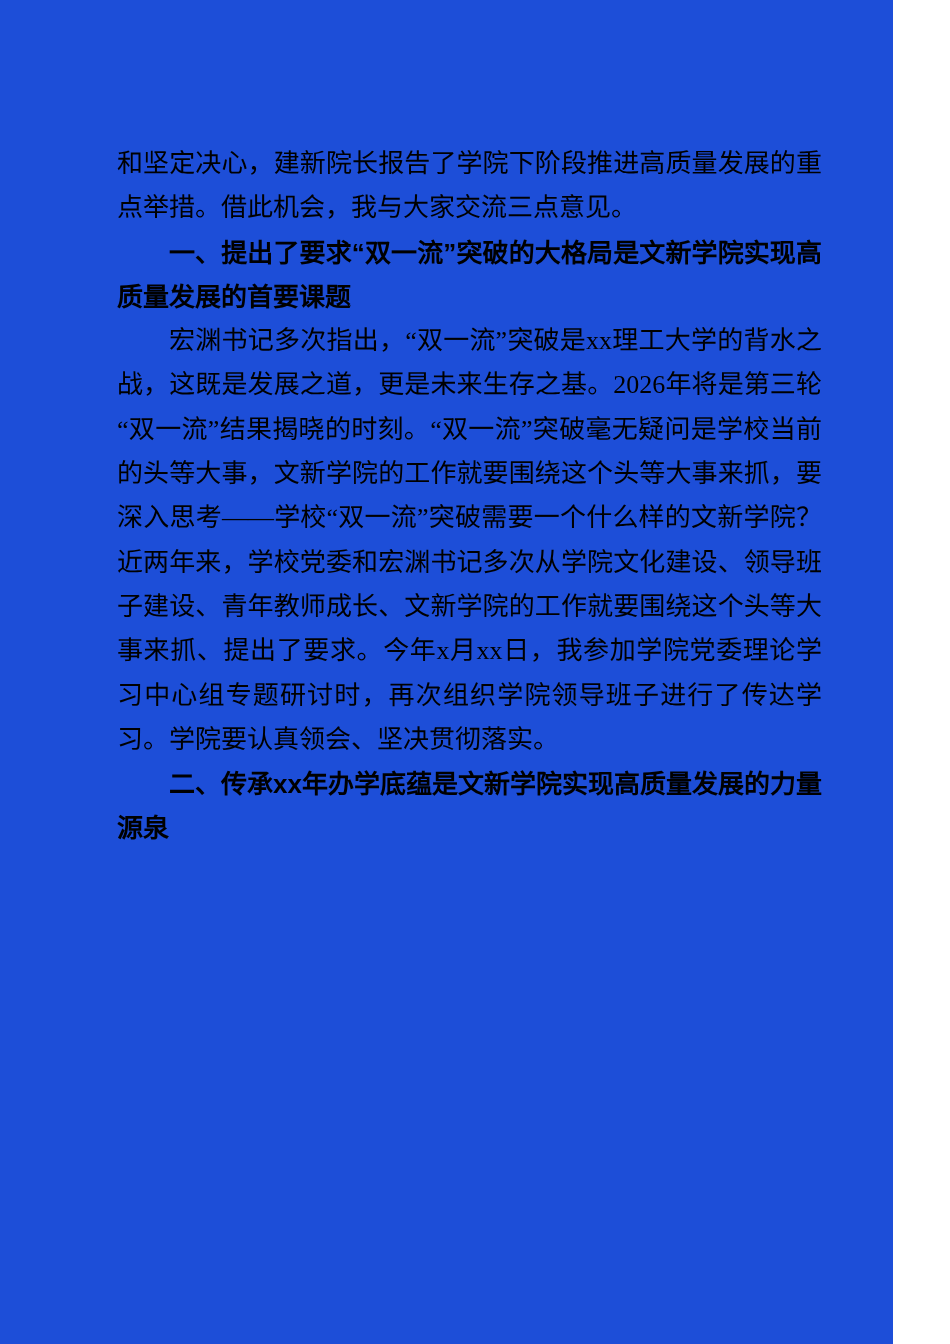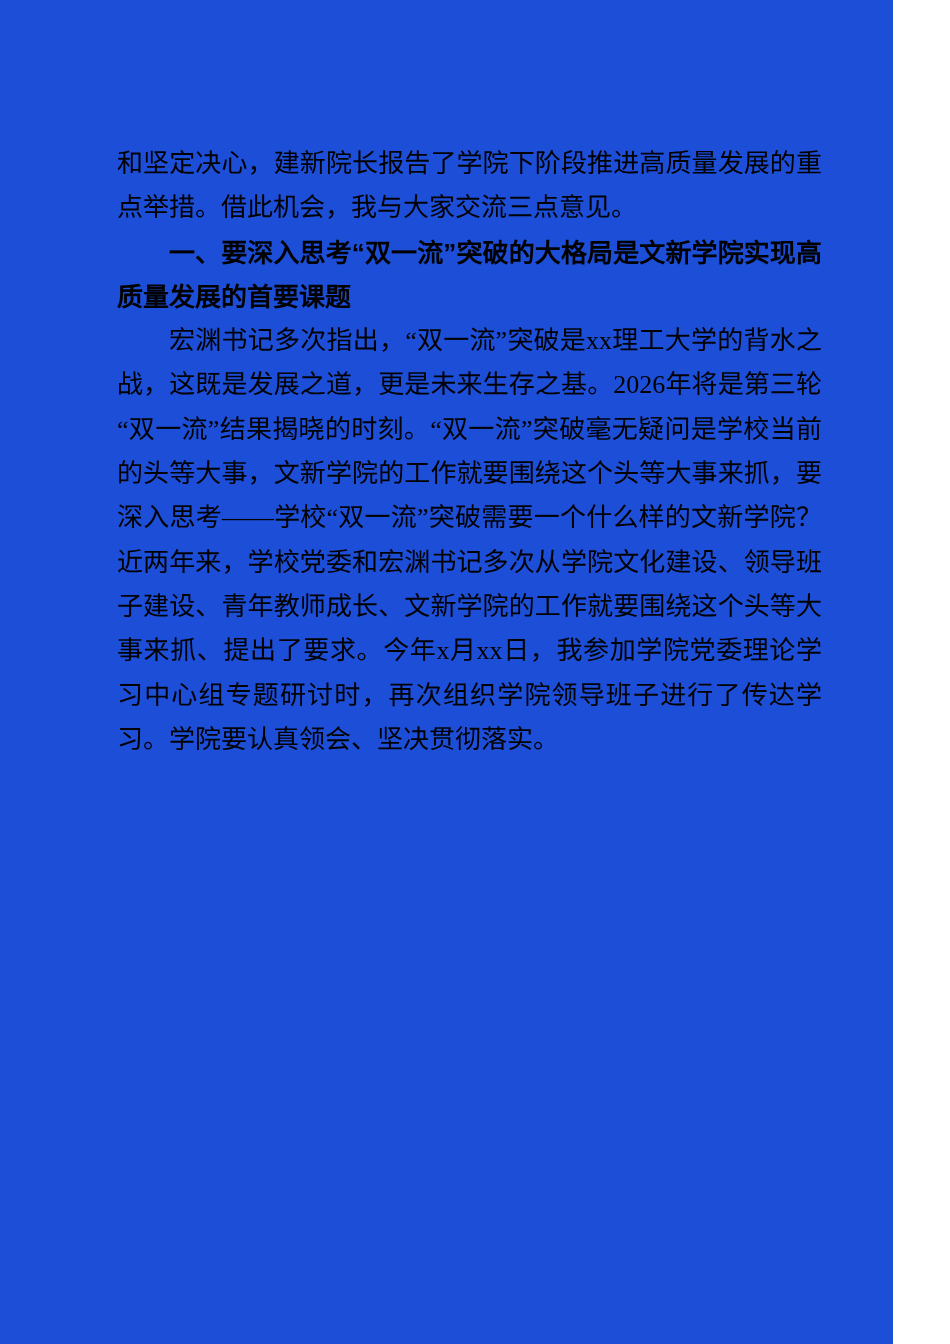--- a/index.html
+++ b/index.html
@@ -43,16 +43,17 @@
     font-weight: bold;
     font-family: "Liberation Sans", "DejaVu Sans", sans-serif;
   }
 </style>
 </head>
 <body>
 
 <div class="page">
   <div class="doc">
     <p class="body-para no-indent">和坚定决心，建新院长报告了学院下阶段推进高质量发展的重点举措。借此机会，我与大家交流三点意见。</p>
-    <h2 class="heading-para">一、要深入思考“双一流”突破的大格局是文新学院实现高质量发展的首要课题</h2>
+    <h2 class="heading-para">一、提出了要求“双一流”突破的大格局是文新学院实现高质量发展的首要课题</h2>
     <p class="body-para">宏渊书记多次指出，“双一流”突破是xx理工大学的背水之战，这既是发展之道，更是未来生存之基。2026年将是第三轮“双一流”结果揭晓的时刻。“双一流”突破毫无疑问是学校当前的头等大事，文新学院的工作就要围绕这个头等大事来抓，要深入思考——学校“双一流”突破需要一个什么样的文新学院？近两年来，学校党委和宏渊书记多次从学院文化建设、领导班子建设、青年教师成长、文新学院的工作就要围绕这个头等大事来抓、提出了要求。今年x月xx日，我参加学院党委理论学习中心组专题研讨时，再次组织学院领导班子进行了传达学习。学院要认真领会、坚决贯彻落实。</p>
+    <h2 class="heading-para">二、传承xx年办学底蕴是文新学院实现高质量发展的力量源泉</h2>
   </div>
 </div>
 
 </body></html>

